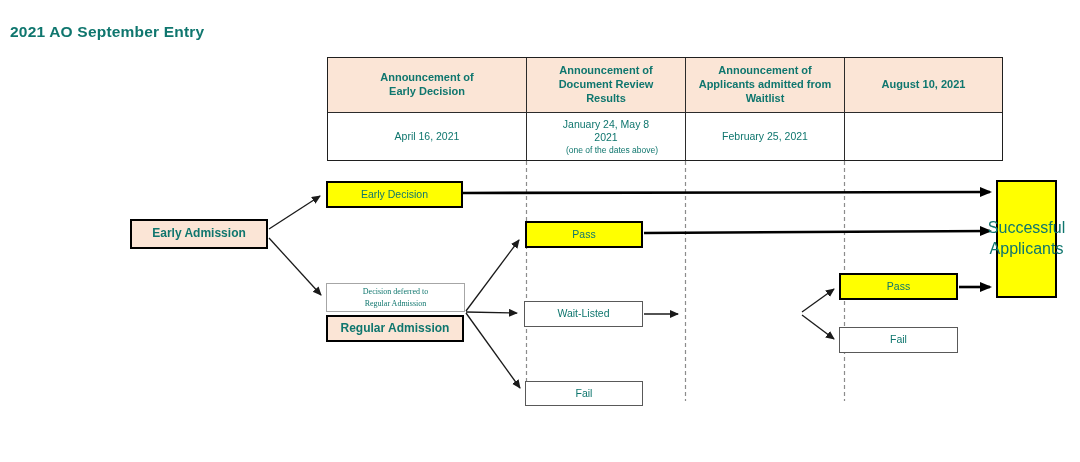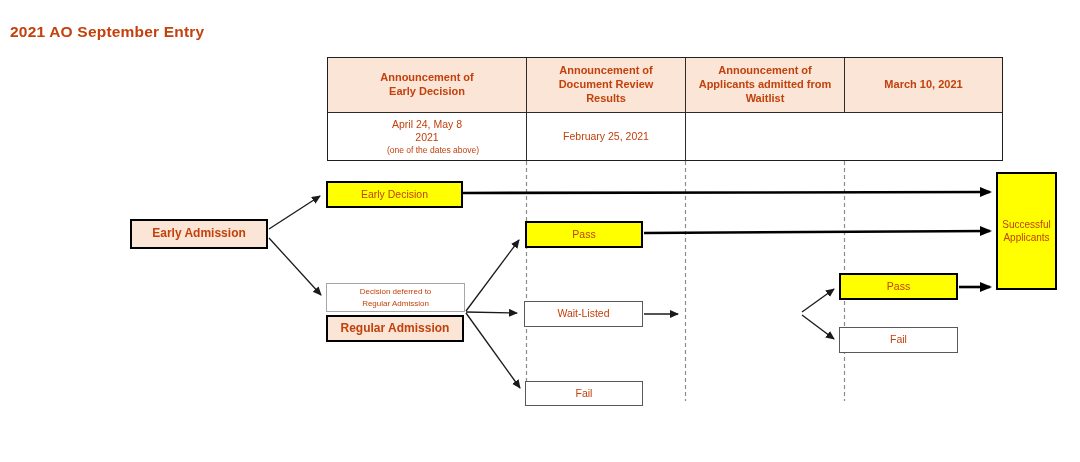--- a/index.html
+++ b/index.html
@@ -1,18 +1,18 @@
 <!DOCTYPE html>
 <html style="--peach: #fbe5d6; --yellow: #ffff00;"><head>
 <meta charset="utf-8">
 <style>
   html,body { margin:0; padding:0; background:#fff; }
   .canvas {
     position:relative; width:1080px; height:432px; background:#ffffff;
-    font-family:"Liberation Sans","DejaVu Sans",sans-serif; color:#c2410c;
+    font-family:"Liberation Sans","DejaVu Sans",sans-serif; color:#0f766e;
     overflow:hidden;
   }
   .title { position:absolute; left:10px; top:23px; font-size:15.5px; font-weight:bold; letter-spacing:.2px; }
 
   
   .schedule {
     position:absolute; left:327px; top:57px; width:676px; height:104px;
     display:grid; grid-template-columns:199px 159px 159px 1fr; grid-template-rows:55px 1fr;
     border:1.5px solid #1f1f1f; box-sizing:border-box; background:#fff;
   }
@@ -28,21 +28,21 @@
   .schedule > div:nth-child(n+5) { font-size:10.5px; }
   .date-note { font-size:8.5px; white-space:pre-line; margin-top:1px;margin-left:12px; }
 
   
   .box {
     position:absolute; box-sizing:border-box; display:flex; align-items:center; justify-content:center;
     text-align:center; background:#fff; font-size:10.5px; line-height:1.3; white-space:pre-line; z-index:2;
   }
   .thick  { border:2px solid #000; }
   .thin   { border:1px solid #595959; }
-  .light  { border:1px solid #a6a6a6; }
+  .light  { border:1px solid #a6a6a6;font-family:Liberation Serif, serif; }
   .peach  { background:var(--peach,#fbe5d6); font-weight:bold; font-size:12px; }
   .yellow { background:var(--yellow,#ffff00); }
 
   .arrows { position:absolute; left:0; top:0; z-index:1; }
   .footnote { position:absolute; left:127px; top:431px; font-size:8.5px; letter-spacing:.1px; }
 </style>
 </head>
 <body>
 
 <div class="canvas">
@@ -51,23 +51,24 @@
 
   <div class="schedule">
     <div>Announcement of
 Early Decision</div>
     <div>Announcement of
 Document Review
 Results</div>
     <div>Announcement of
 Applicants admitted from
 Waitlist</div>
-    <div>March 10, 2021</div>
+    <div>August 10, 2021</div>
+    <div>April 16, 2021</div>
     <div>
-      <span>April 24, May 8
+      <span>January 24, May 8
 2021</span>
       <span class="date-note">(one of the dates above)</span>
     </div>
     <div>February 25, 2021</div>
   </div>
 
   <svg class="arrows" width="1080" height="462">
     <defs>
       <marker id="ah" markerWidth="10" markerHeight="9" refX="8" refY="4" orient="auto" markerUnits="userSpaceOnUse">
         <path d="M0,0 L9,4 L0,8 z" fill="#1a1a1a"></path>
@@ -114,17 +115,17 @@
 
   <div class="box thin" style="left:524px;top:301px;width:119px;height:26px">Wait-Listed</div>
 
   <div class="box thin" style="left:525px;top:381px;width:118px;height:25px">Fail</div>
 
 
   <div class="box thick yellow" style="left:839px;top:273px;width:119px;height:27px">Pass</div>
 
   <div class="box thin" style="left:839px;top:327px;width:119px;height:26px">Fail</div>
 
-  <div class="box thick yellow" style="left:996px;top:172px;width:61px;height:118px;font-size:10px">Successful
+  <div class="box thick yellow" style="left:996px;top:180px;width:61px;height:118px;font-size:16px">Successful
 Applicants</div>
 
 
 </div>
 
 </body></html>

